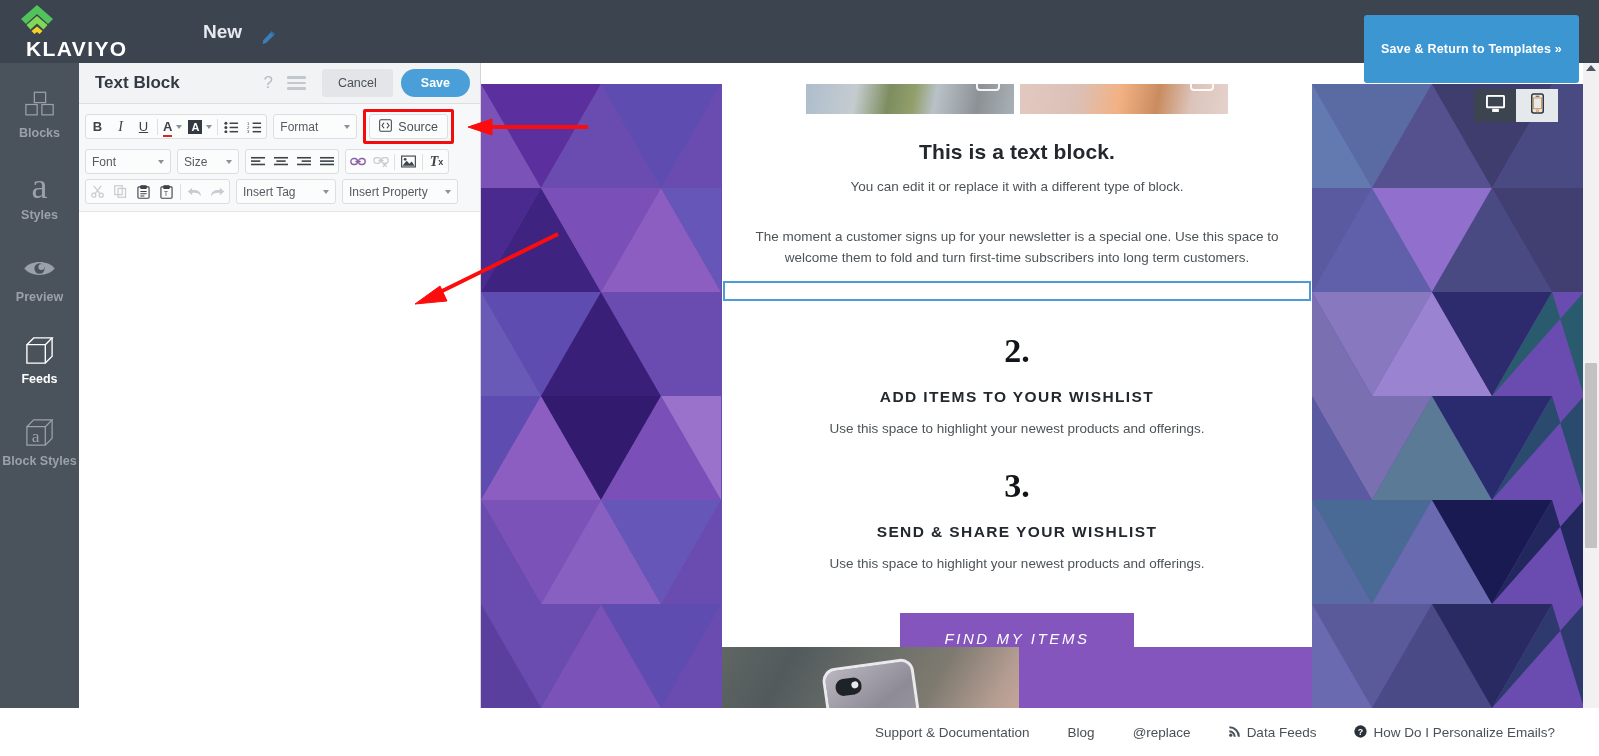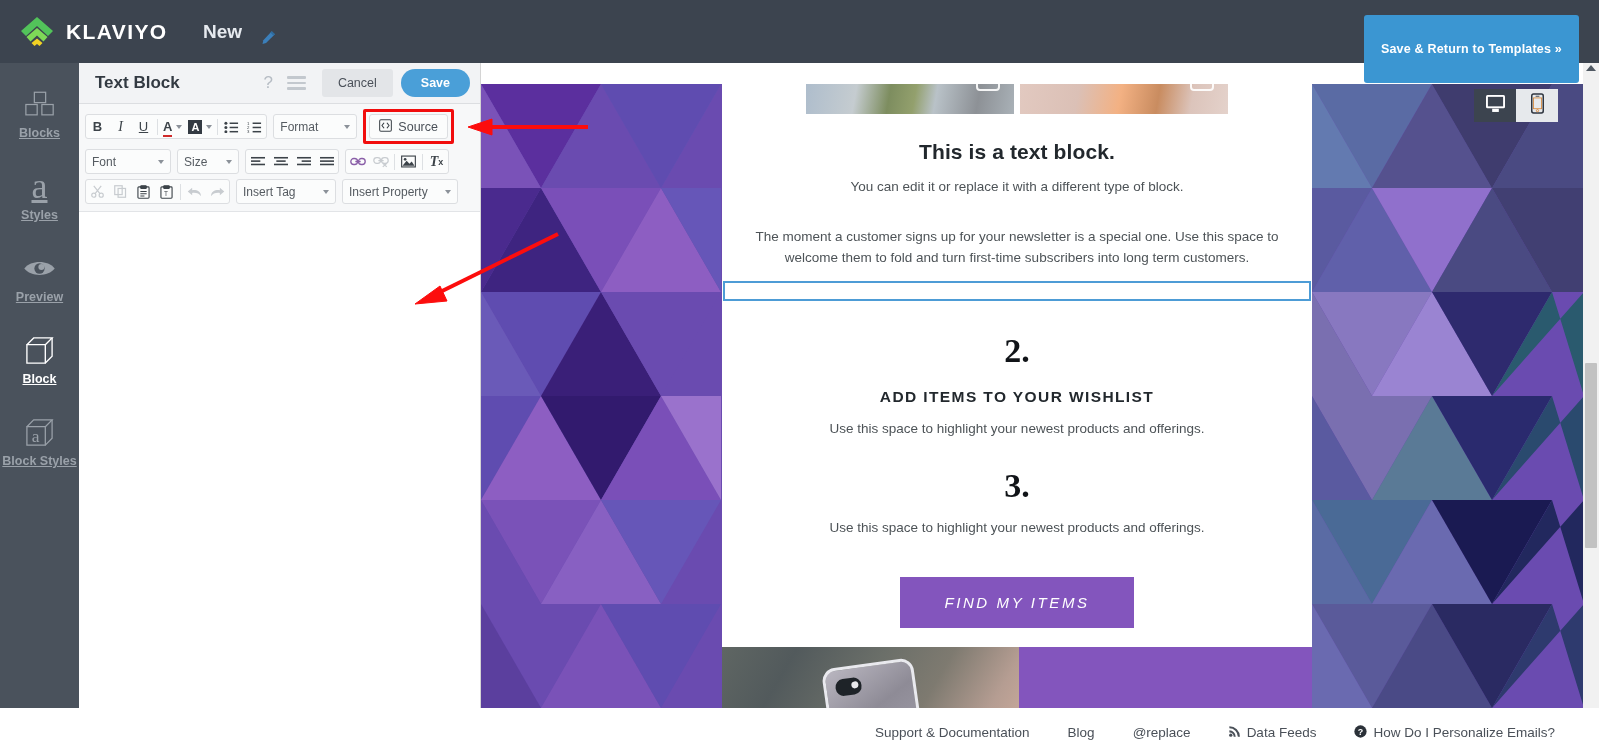--- a/index.html
+++ b/index.html
@@ -10,21 +10,21 @@
     background: #ffffff;
   }
   #app { position: relative; width: 1599px; height: 756px; }
 
   
   .topbar {
     position: absolute; left: 0; top: 0; width: 1599px; height: 63px;
     background: #3c444f;
     display: flex; align-items: center;
   }
-  .brand { display: flex; align-items: center; margin-left: 17px; width: 152px; }
+  .brand { display: flex; margin-left: 17px; width: 152px; flex-direction: column; }
   .brand-logo { width: 40px; height: 34px; position: relative; }
   .brand-name {
     color: #ffffff; font-size: 21px; font-weight: bold; letter-spacing: 1.4px;
     margin-left: 9px;
   }
   .doc-title {
     color: #e6eaef; font-size: 19px; font-weight: bold;
     margin-left: 34px; display: flex; align-items: flex-end; gap: 19px;
   }
   .pencil-icon { display: inline-block; width: 15px; height: 15px; }
@@ -38,21 +38,20 @@
 
   
   .rail {
     position: absolute; left: 0; top: 63px; width: 79px; height: 693px;
     background: #4a525c;
     padding-top: 21px;
   }
   .rail-item {
     width: 79px; text-align: center; margin-bottom: 25px; cursor: pointer;
     color: #9aa1a9;
-    text-decoration: underline;
   }
   .rail-item .ic { height: 40px; display: flex; align-items: center; justify-content: center; }
   .rail-item .lb { font-size: 12.5px; font-weight: bold; line-height: 15px; margin-top: 2px; }
   .rail-item.active { color: #ffffff; }
   .rail-handle {
     position: absolute; left: 79px; top: 268px;
     width: 11px; height: 26px; background: #4a525c;
     clip-path: polygon(0 0, 100% 50%, 0 100%);
   }
 
@@ -261,21 +260,21 @@
       <div class="lb">Preview</div>
     </div>
     <div class="rail-item active">
       <div class="ic">
         <svg viewBox="0 0 32 32" width="31" height="31" fill="none" stroke="#ffffff" stroke-width="1.4">
           <path d="M3 10 L3 29 L22 29 L22 10 Z"></path>
           <path d="M3 10 L10 3 L29 3 L22 10"></path>
           <path d="M22 29 L29 22 L29 3"></path>
         </svg>
       </div>
-      <div class="lb">Block</div>
+      <div class="lb">Feeds</div>
     </div>
     <div class="rail-item">
       <div class="ic">
         <svg viewBox="0 0 32 32" width="31" height="31" fill="none" stroke="#9aa1a9" stroke-width="1.3">
           <path d="M3 10 L3 29 L22 29 L22 10 Z"></path>
           <path d="M3 10 L10 3 L29 3 L22 10"></path>
           <path d="M22 29 L29 22 L29 3"></path>
           <text x="8" y="26" font-family="Liberation Serif, serif" font-size="18" fill="#9aa1a9" stroke="none">a</text>
         </svg>
       </div>
@@ -577,20 +576,21 @@
       <div class="e-sub">You can edit it or replace it with a different type of block.</div>
       <div class="e-para">The moment a customer signs up for your newsletter is a special one. Use this space to welcome them to fold and turn first-time subscribers into long term customers.</div>
 
       <div class="selected-block"></div>
 
       <div class="e-num">2.</div>
       <div class="e-h2">ADD ITEMS TO YOUR WISHLIST</div>
       <div class="e-cap">Use this space to highlight your newest products and offerings.</div>
 
       <div class="e-num">3.</div>
+      <div class="e-h2">SEND &amp; SHARE YOUR WISHLIST</div>
       <div class="e-cap">Use this space to highlight your newest products and offerings.</div>
 
       <div class="cta-wrap">
         <button class="cta">FIND MY ITEMS</button>
       </div>
 
       <div class="bottom-imgs">
         <div class="bimg-a">
           <div class="phone">
             <div class="lens"></div>

